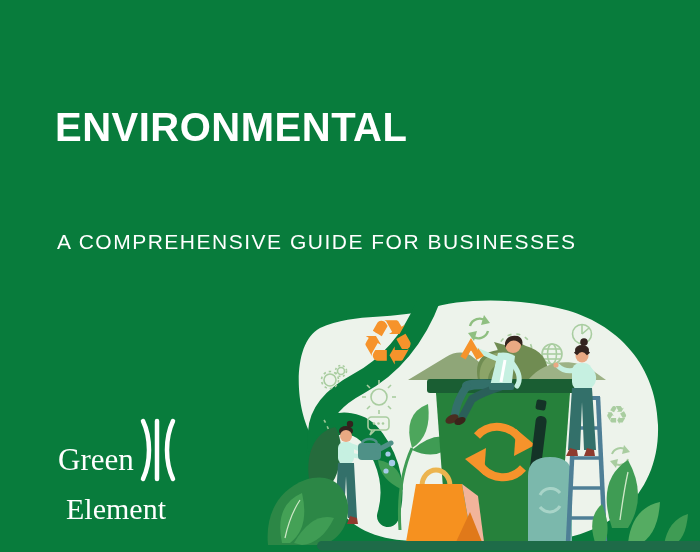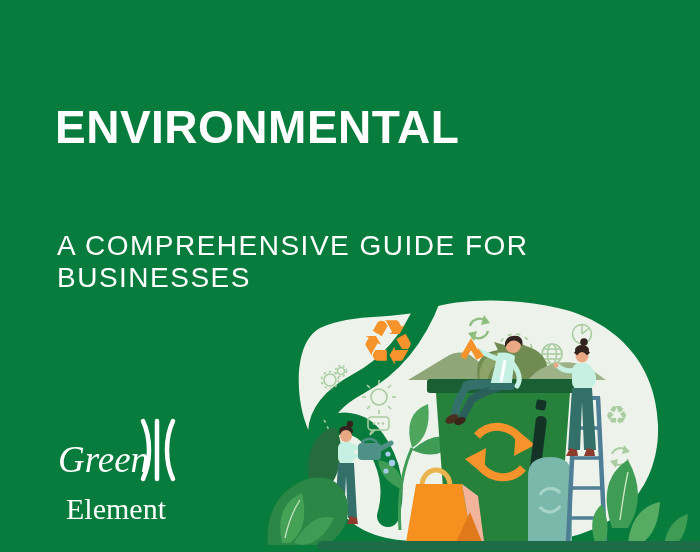--- a/index.html
+++ b/index.html
@@ -1,27 +1,27 @@
 <!DOCTYPE html>
 <html><head>
 <meta charset="utf-8">
 <style>
   html,body{margin:0;padding:0;}
   body{width:700px;height:552px;position:relative;overflow:hidden;
        font-family:"Liberation Sans",sans-serif;}
   .poster{position:absolute;inset:0;background:#087C3C;}
   .title{position:absolute;left:55px;top:103px;color:#ffffff;
-         font-weight:800;font-size:46px;line-height:49px;letter-spacing:.5px;
+         font-weight:800;font-size:40px;line-height:49px;letter-spacing:.5px;
          font-family:"Liberation Sans",sans-serif;}
   .subtitle{position:absolute;left:57px;top:230px;color:#ffffff;
-            font-weight:400;font-size:28px;letter-spacing:1.5px;
+            font-weight:400;font-size:21px;letter-spacing:1.5px;
             font-family:"Liberation Sans",sans-serif;}
   .logo{position:absolute;left:58px;top:444px;color:#ffffff;
         font-family:"Liberation Serif",serif;}
-  .logo .l1{font-size:37px;line-height:31px;font-style:italic;}
+  .logo .l1{font-size:31px;line-height:31px;}
   .logo .l2{font-size:30px;line-height:31px;margin-left:8px;margin-top:18px;}
   .logo-mark{position:absolute;left:136px;top:418px;}
   .illus{position:absolute;left:260px;top:300px;width:440px;height:252px;}
 </style>
 </head>
 <body>
 
 <div class="poster">
 
   <div class="title">

